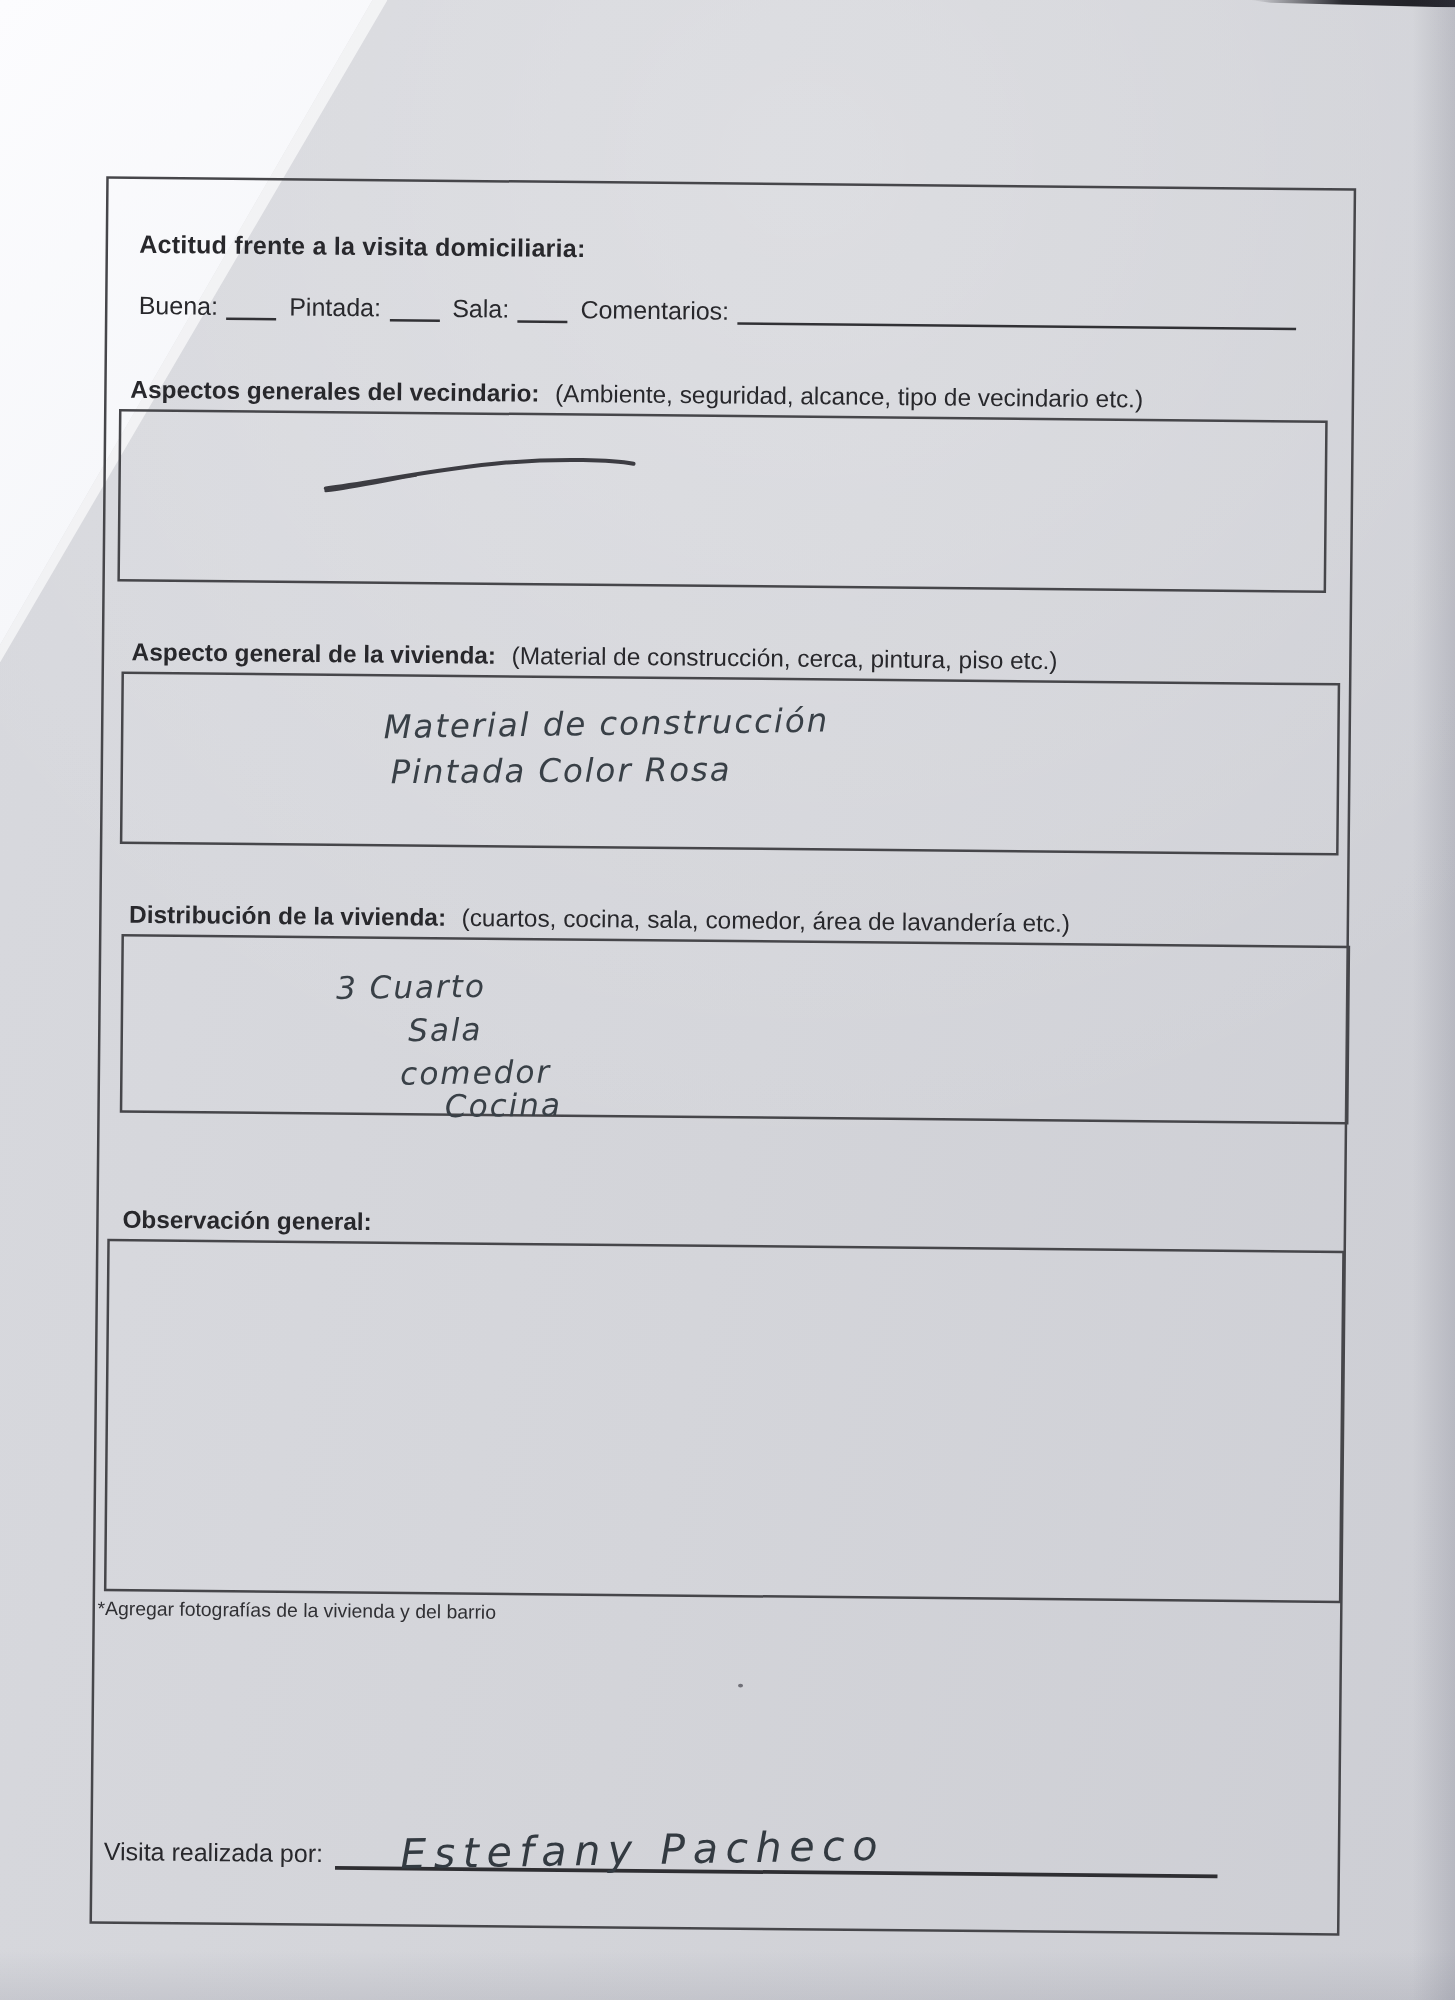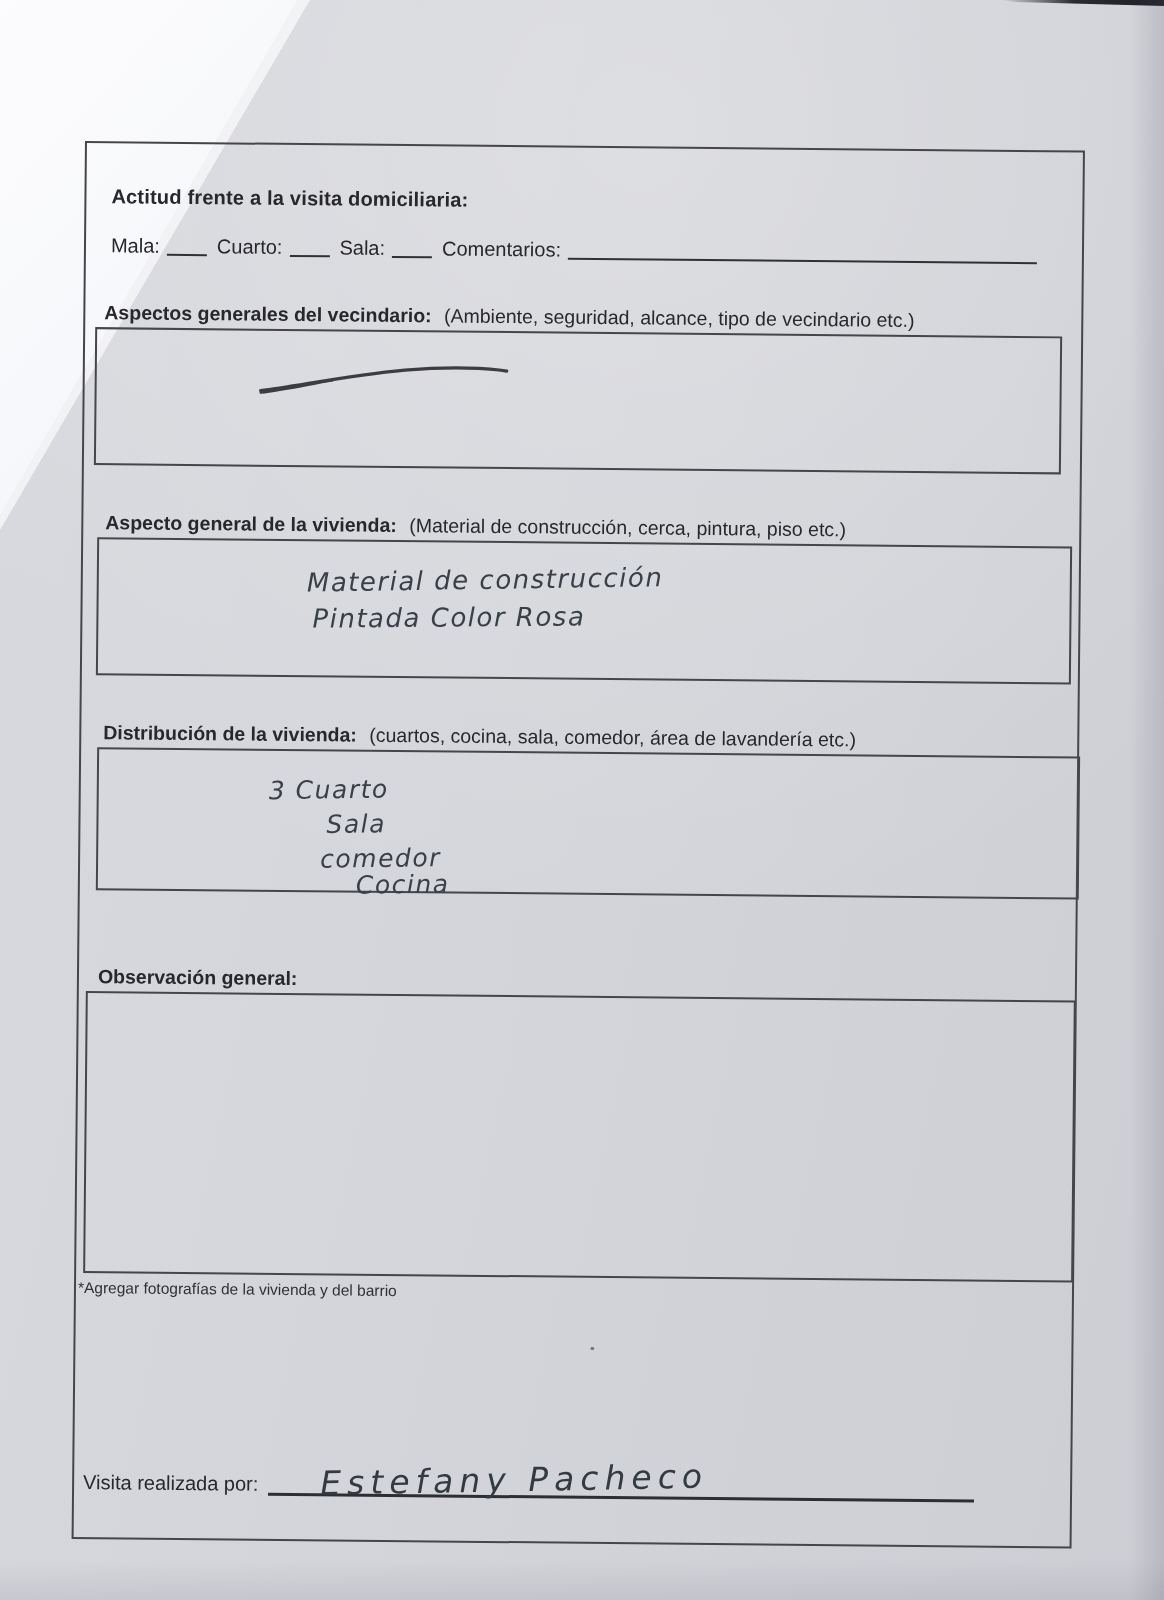--- a/index.html
+++ b/index.html
@@ -57,23 +57,23 @@
   <div class="under-sheet"></div>
   <div class="paper"></div>
   <div class="paper-edge"></div>
   <div class="table-edge"></div>
 
   <div class="form">
 
     <div class="abs title" style="left:25px;top:42px;">Actitud frente a la visita domiciliaria:</div>
 
     <div class="abs row" style="left:25px;top:88px;right:45px;">
-      <span>Mala:</span>
+      <span>Buena:</span>
       <span class="blank"></span>
-      <span>Cuarto:</span>
+      <span>Pintada:</span>
       <span class="blank"></span>
       <span>Sala:</span>
       <span class="blank"></span>
       <span>Comentarios:</span>
       <span class="blank long"></span>
     </div>
 
     <div class="abs sec-head" style="left:19px;top:158px;">
       <span class="b">Aspectos generales del vecindario:</span>
       <span class="hint">(Ambiente, seguridad, alcance, tipo de vecindario etc.)</span>

